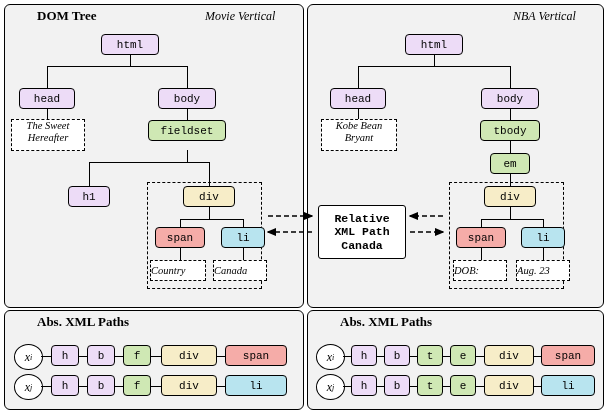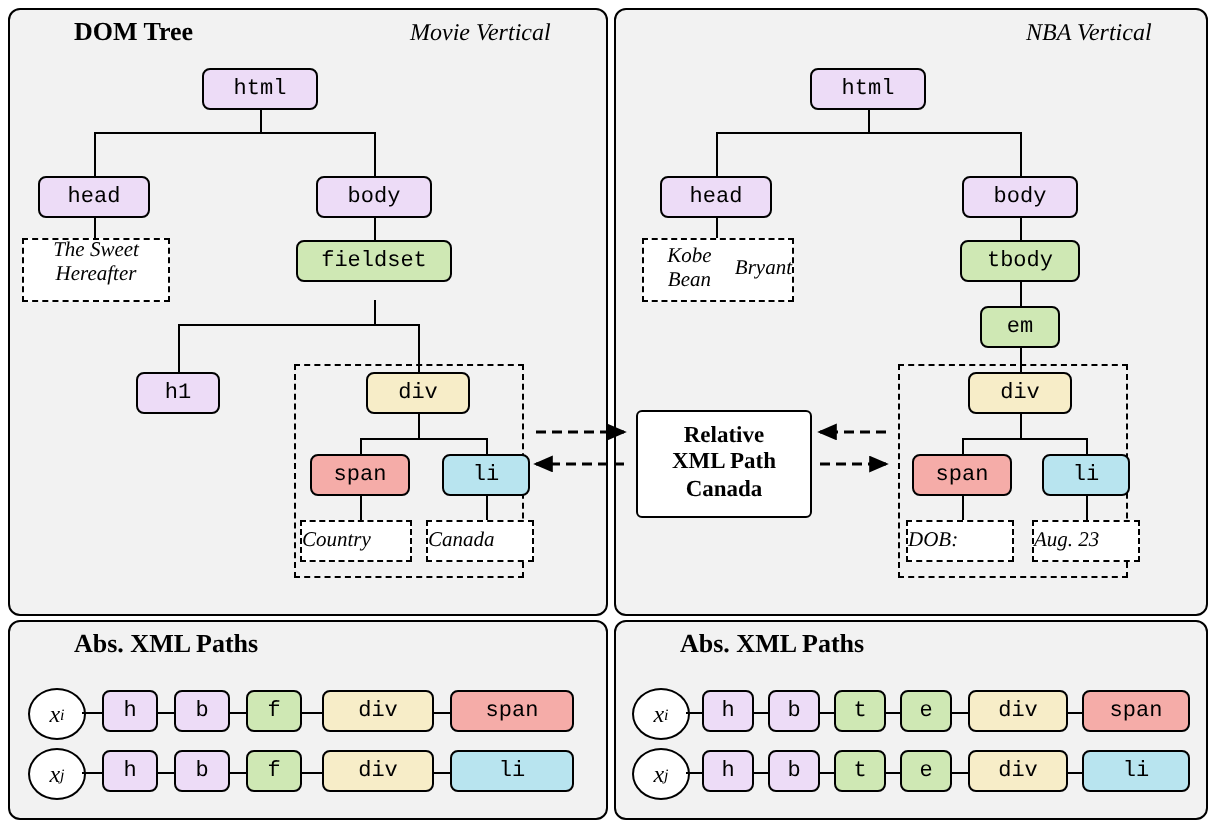--- a/index.html
+++ b/index.html
@@ -26,21 +26,21 @@
         box-sizing:border-box;line-height:1.12;}
 
   .dashbox{position:absolute;border:1px dashed #000;box-sizing:border-box;background:transparent;}
 
   .edge{position:absolute;background:#000;}
   .edge.h{height:1px;}
   .edge.v{width:1px;}
 
   .relbox{position:absolute;border:1px solid #000;background:#ffffff;border-radius:3px;
           display:flex;justify-content:center;text-align:center;
-          font-family:Liberation Serif, serif;font-weight:bold;font-size:11.5px;line-height:1.18;}
+          font-family:Liberation Mono, monospace;font-weight:bold;font-size:11.5px;line-height:1.18;}
 
   .xvar{position:absolute;width:27px;height:24px;border:1px solid #000;border-radius:50%;
         background:#ffffff;display:flex;align-items:center;justify-content:center;
         font-family:"Liberation Serif",serif;font-style:italic;font-size:12px;}
   .xvar sub{font-size:8px;}
 
   .pathnode{position:absolute;border:1px solid #000;border-radius:4px;height:21px;
             font-family:"Liberation Mono",monospace;font-size:11px;
             display:flex;align-items:center;justify-content:center;box-sizing:border-box;}
 
@@ -113,21 +113,21 @@
   <div class="edge v" style="left:481px;top:219px;height:8px;"></div>
   <div class="edge v" style="left:543px;top:219px;height:8px;"></div>
   <div class="edge v" style="left:481px;top:248px;height:12px;"></div>
   <div class="edge v" style="left:543px;top:248px;height:12px;"></div>
 
   <div class="dashbox" style="left:449px;top:182px;width:115px;height:107px;"></div>
 
   <div class="node purple" style="left:405px;top:34px;width:58px;">html</div>
   <div class="node purple" style="left:330px;top:88px;width:56px;">head</div>
   <div class="node purple" style="left:481px;top:88px;width:58px;">body</div>
-  <div class="leaf" style="left:321px;top:119px;width:76px;height:32px;flex-direction:row;font-family:Liberation Serif, serif;">
+  <div class="leaf" style="left:321px;top:119px;width:76px;height:32px;flex-direction:column;font-family:Liberation Serif, serif;">
     <span>Kobe Bean</span>
     <span>Bryant</span>
   </div>
   <div class="node green" style="left:480px;top:120px;width:60px;">tbody</div>
   <div class="node green" style="left:490px;top:153px;width:40px;">em</div>
   <div class="node yellow" style="left:484px;top:186px;width:52px;">div</div>
   <div class="node pink" style="left:456px;top:227px;width:50px;">span</div>
   <div class="node blue" style="left:521px;top:227px;width:44px;">li</div>
   <div class="leaf" style="left:453px;top:260px;width:54px;height:21px;">DOB:</div>
   <div class="leaf" style="left:516px;top:260px;width:54px;height:21px;">Aug. 23</div>

